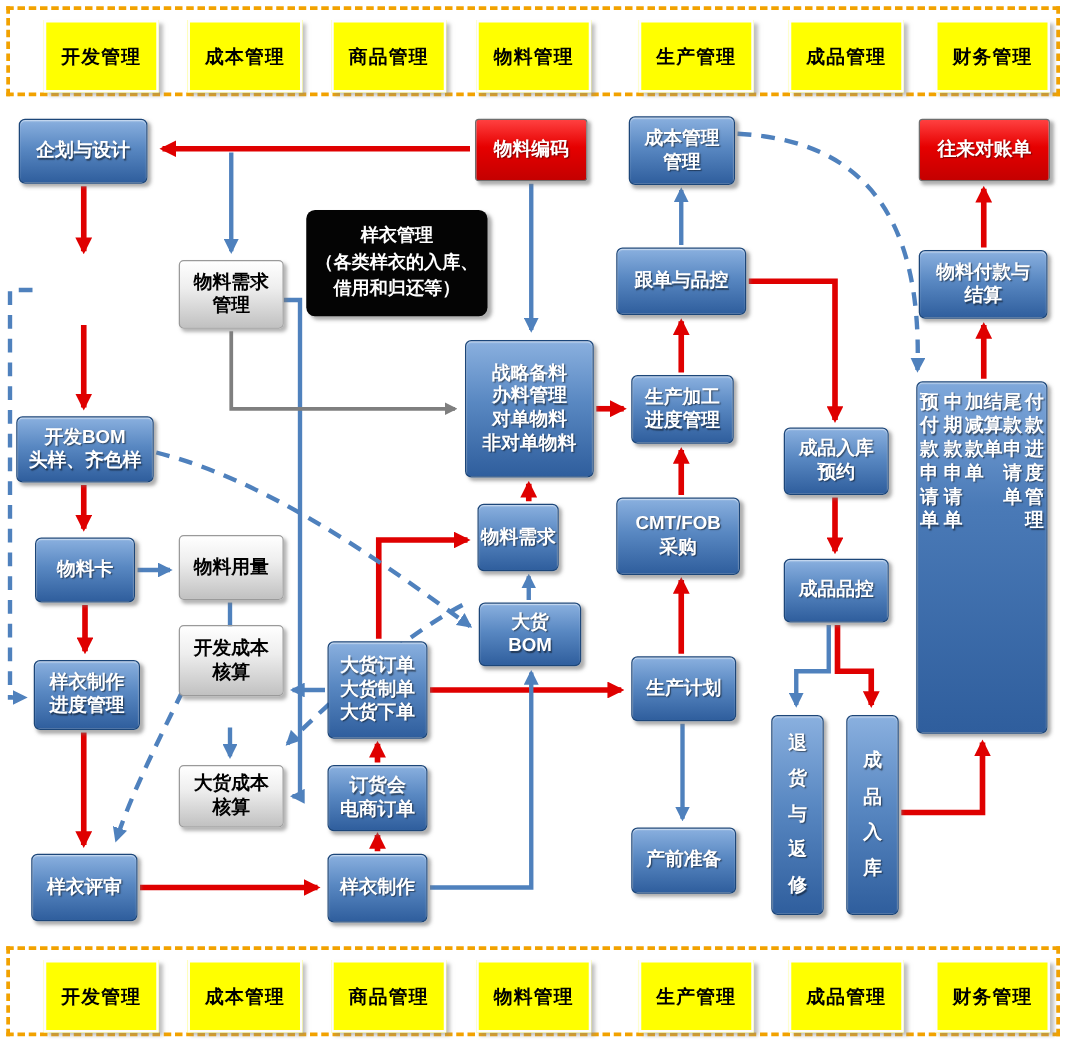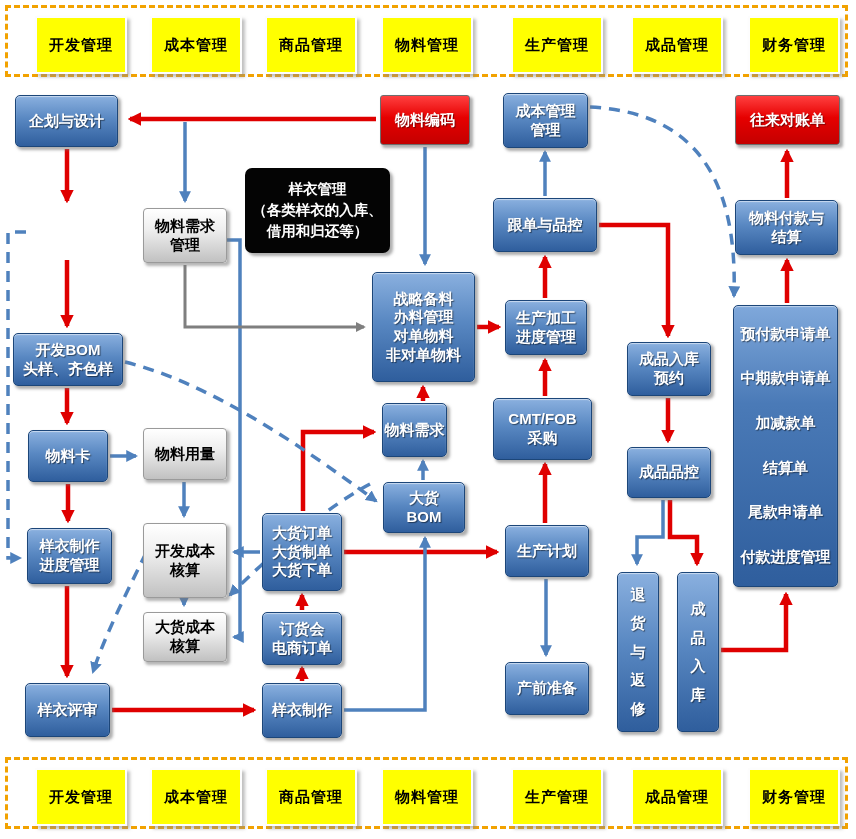--- a/index.html
+++ b/index.html
@@ -50,21 +50,21 @@
     border:1px solid #9a9a9a;color:#000;border-radius:4px;
     box-shadow:2.5px 2.5px 3px rgba(120,120,120,.55);
   }
   .vert{line-height:1.9;font-size:15px;}
   
   .panel{
     position:absolute;z-index:2;box-sizing:border-box;
     background:linear-gradient(180deg,#7FA8DB 0%,#4A7AB7 35%,#2F5E9D 100%);
     border:1px solid #1C4679;border-radius:5px;
     box-shadow:2.5px 2.5px 3px rgba(120,120,120,.6), inset 0 1px 1px rgba(255,255,255,.5);
-    display:flex;flex-direction:column;justify-content:space-around;
+    display:flex;justify-content:space-around;
     padding:6px 0;
   }
   .panel .pitem{
     color:#fff;text-align:center;font-size:15px;
     text-shadow:1px 1px 1px rgba(0,0,0,.5);
   }
   svg.wires{position:absolute;left:0;top:0;z-index:1}
 </style>
 </head>
 <body>
@@ -173,21 +173,21 @@
   <div class="n blue" style="left:28px;top:430px;width:80px;height:52px">物料卡</div>
   <div class="n white" style="left:143px;top:428px;width:84px;height:52px">物料用量</div>
   <div class="n blue" style="left:382px;top:403px;width:65px;height:54px">物料需求</div>
   <div class="n blue" style="left:493px;top:398px;width:99px;height:62px">CMT/FOB
 采购</div>
   <div class="n blue" style="left:627px;top:447px;width:84px;height:51px">成品品控</div>
   <div class="n blue" style="left:383px;top:482px;width:82px;height:51px">大货
 BOM</div>
   <div class="n blue" style="left:27px;top:528px;width:85px;height:56px">样衣制作
 进度管理</div>
-  <div class="n white" style="left:143px;top:523px;width:84px;height:75px">开发成本
+  <div class="n white" style="left:143px;top:500px;width:84px;height:57px">开发成本
 核算</div>
   <div class="n blue" style="left:262px;top:513px;width:80px;height:78px">大货订单
 大货制单
 大货下单</div>
   <div class="n blue" style="left:505px;top:525px;width:84px;height:52px">生产计划</div>
   <div class="n white" style="left:143px;top:612px;width:84px;height:50px">大货成本
 核算</div>
   <div class="n blue" style="left:262px;top:612px;width:80px;height:53px">订货会
 电商订单</div>
   <div class="n blue" style="left:25px;top:683px;width:85px;height:54px">样衣评审</div>

